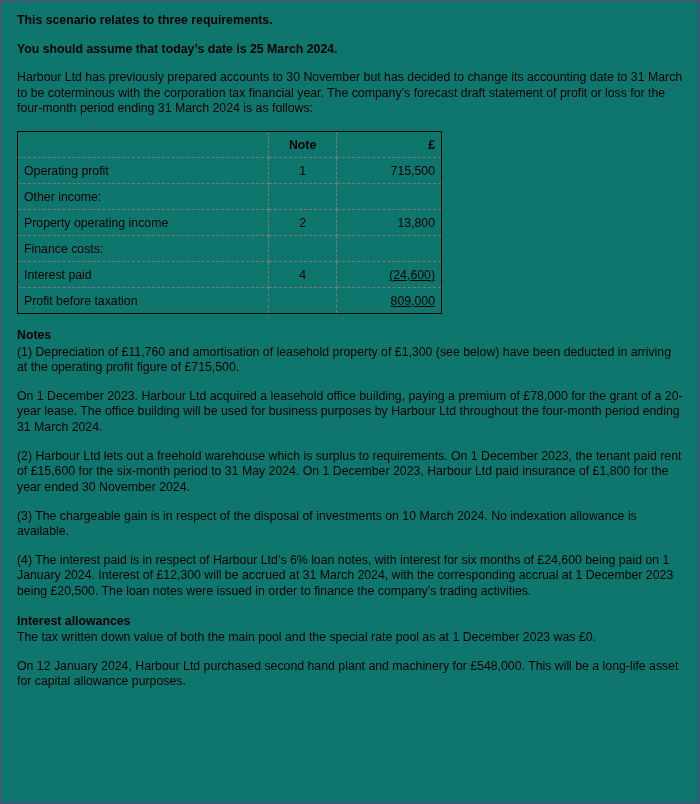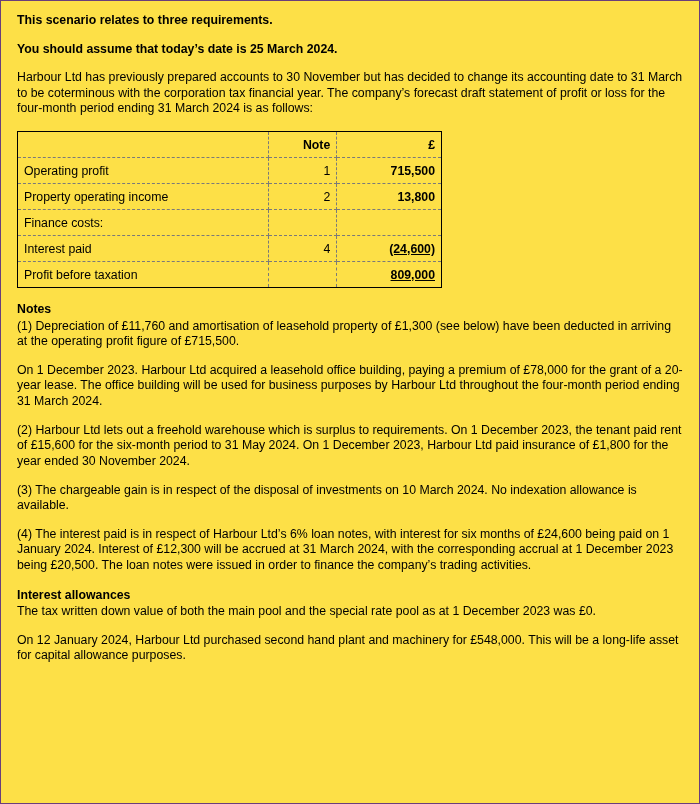--- a/index.html
+++ b/index.html
@@ -14,21 +14,21 @@
     font-size: 12.3px;
     color: #000000;
     -webkit-font-smoothing: antialiased;
   }
   .page {
     box-sizing: border-box;
     width: 700px;
     height: 804px;
     border: 1px solid #6a3f7a;
     padding: 12px 16px 0 16px;
-    background: #fde047;
+    background: #0f766e;
     overflow: hidden;
   }
   p {
     margin: 0 0 0 0;
     line-height: 1.27;
   }
   .bold { font-weight: bold; }
   .spacer-md { height: 13px; }
 
   
@@ -45,22 +45,22 @@
     padding: 4px 6px;
     vertical-align: middle;
     height: 17px;
   }
   .fin-table .outer-left { border-left: 1px solid #000; }
   .fin-table .outer-right { border-right: 1px solid #000; }
   .fin-table tr:first-child th { border-top: 1px solid #000; }
   .fin-table tr:last-child td { border-bottom: 1px solid #000; }
 
   .col-label { width: 255px; text-align: left; margin-top: 32px; }
-  .col-note  { width: 58px; text-align: right; }
-  .col-amt   { width: 96px; text-align: right; font-weight: bold; }
+  .col-note  { width: 58px; text-align: center; }
+  .col-amt   { width: 96px; text-align: right; }
 
   th.col-note, th.col-amt { font-weight: bold; }
   th.col-label { font-weight: bold; }
 
   .indent { padding-left: 18px; }
   .underline-amt { text-decoration: underline; }
 
   
   .note-head {
     font-weight: bold;
@@ -86,20 +86,25 @@
         <th class="col-label outer-left"></th>
         <th class="col-note">Note</th>
         <th class="col-amt outer-right">£</th>
       </tr>
     </thead>
     <tbody>
       <tr>
         <td class="col-label outer-left">Operating profit</td>
         <td class="col-note">1</td>
         <td class="col-amt outer-right">715,500</td>
+      </tr>
+      <tr>
+        <td class="col-label outer-left">Other income:</td>
+        <td class="col-note"></td>
+        <td class="col-amt outer-right"></td>
       </tr>
       <tr>
         <td class="col-label outer-left indent">Property operating income</td>
         <td class="col-note">2</td>
         <td class="col-amt outer-right">13,800</td>
       </tr>
       <tr>
         <td class="col-label outer-left">Finance costs:</td>
         <td class="col-note"></td>
         <td class="col-amt outer-right"></td>

